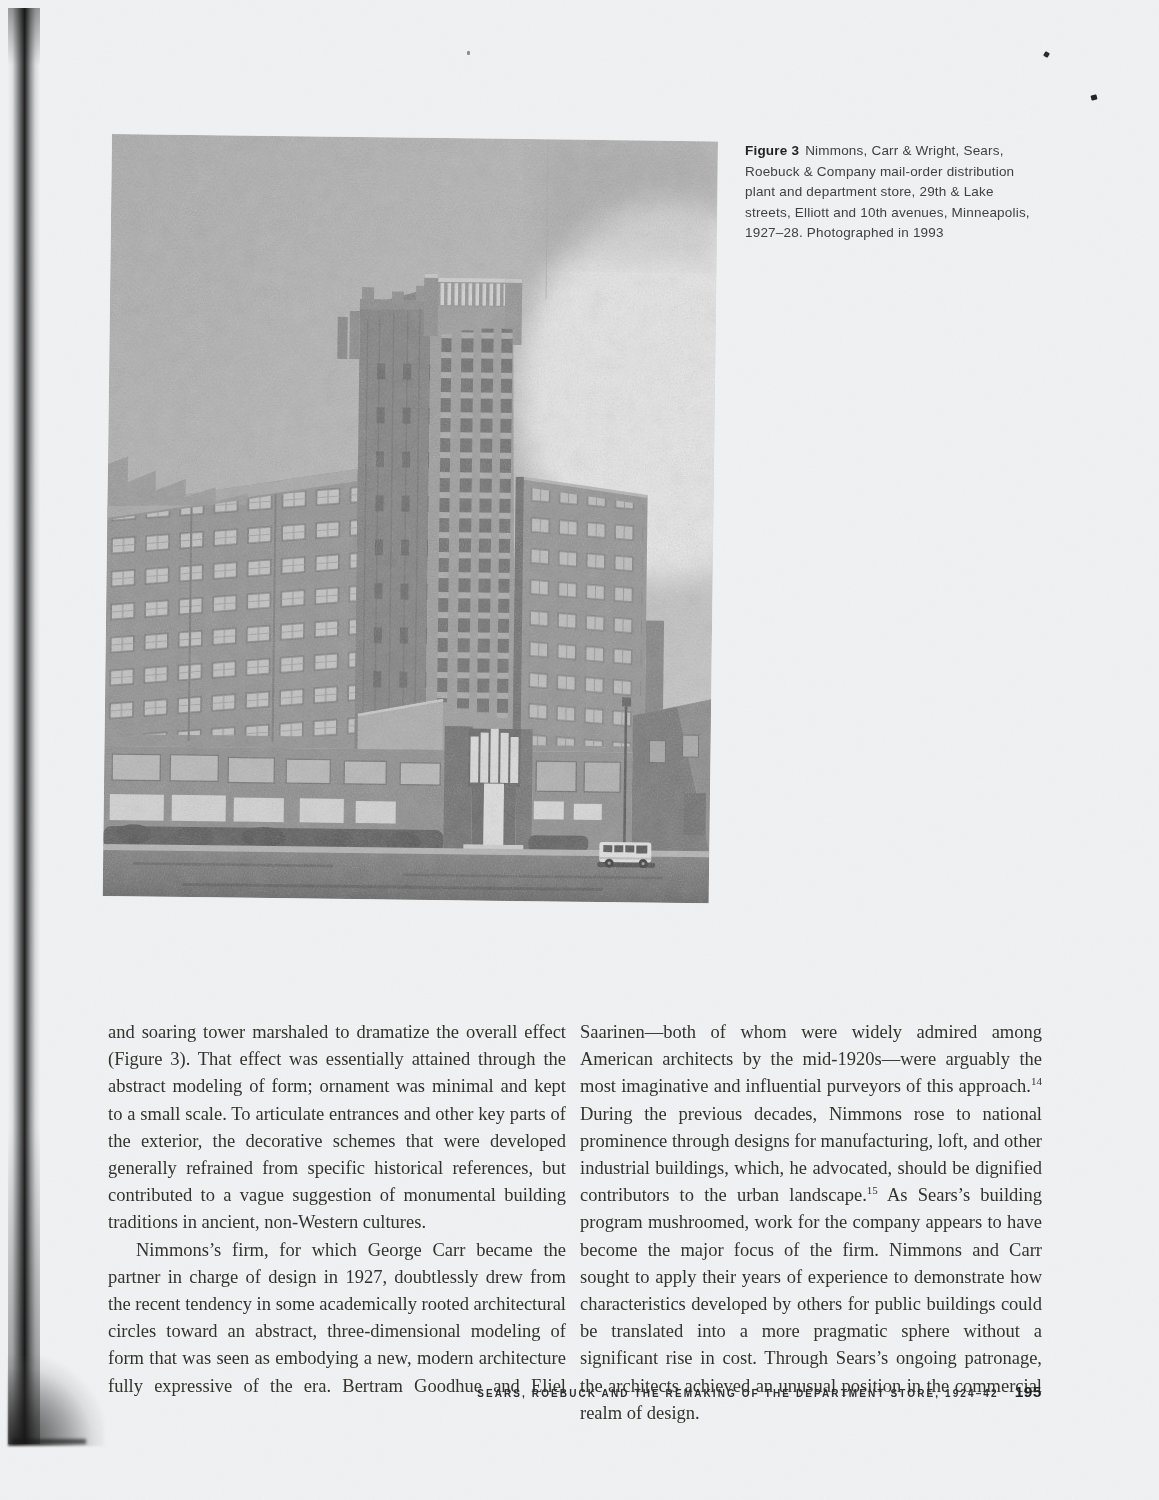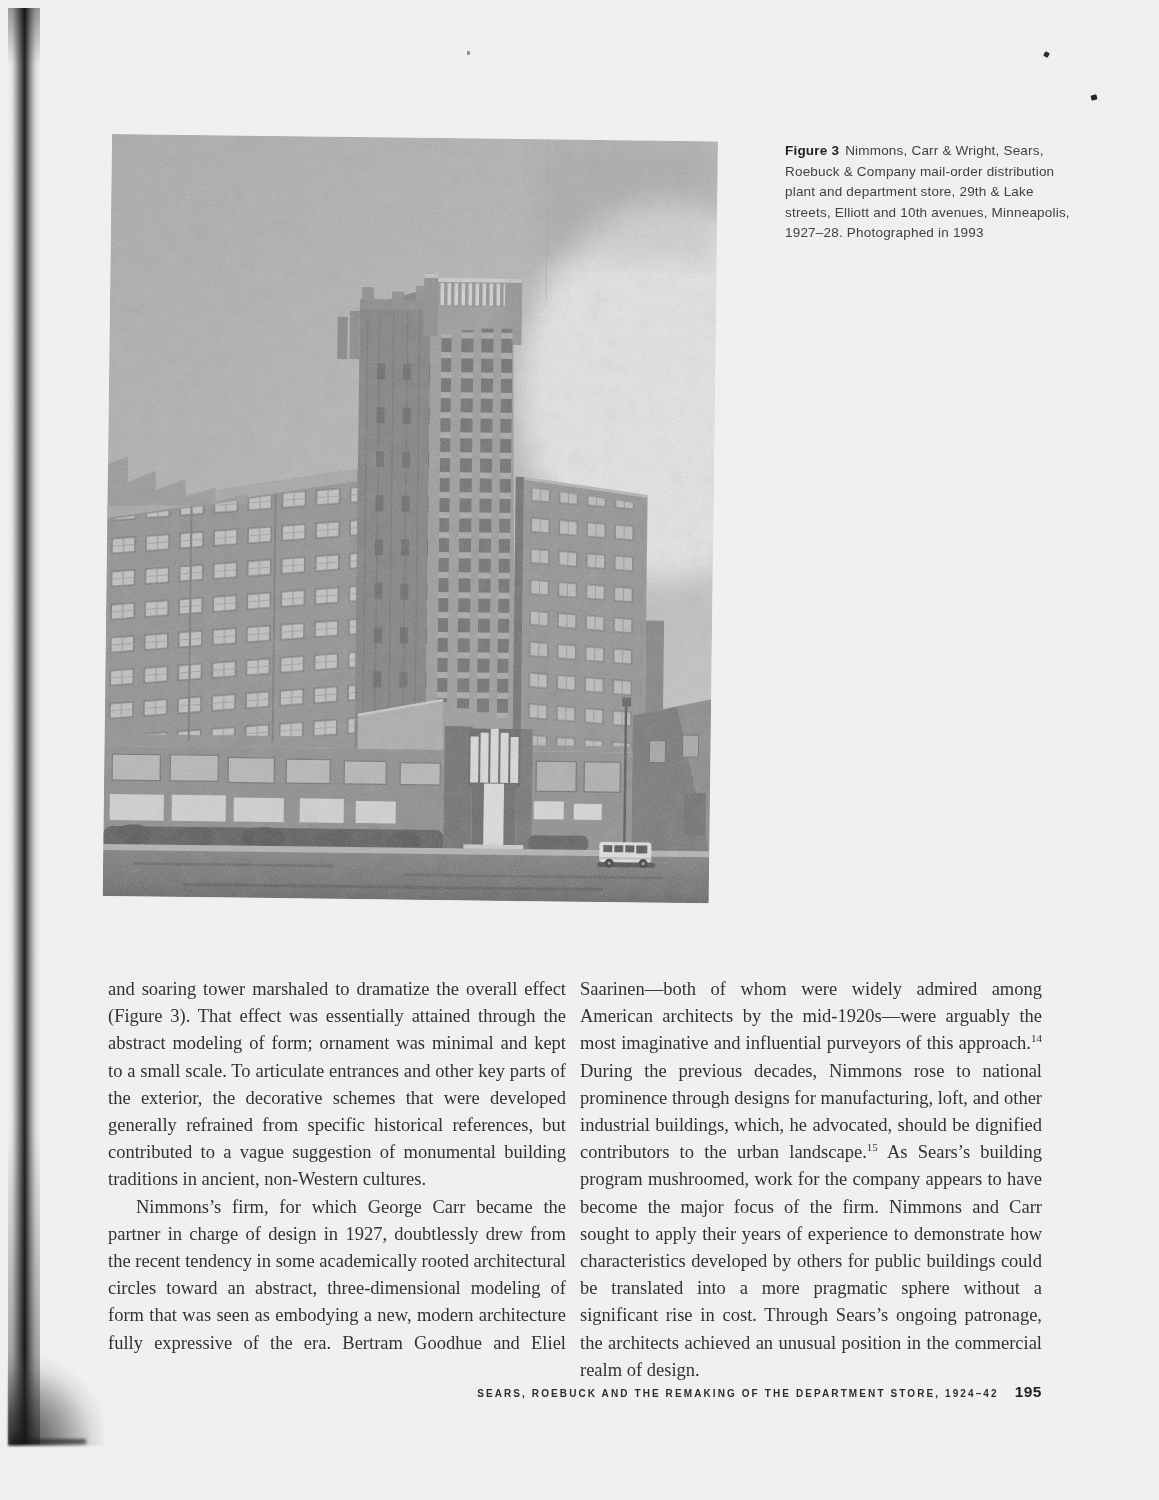--- a/index.html
+++ b/index.html
@@ -40,29 +40,29 @@
 
   
   .photo-wrap{
     position:absolute;left:112px;top:134px;width:606px;height:762px;z-index:3;
     transform:rotate(.7deg);transform-origin:0 0;margin:0;
   }
   .photo-wrap svg{display:block;width:100%;height:100%;}
 
   
   .caption{
-    position:absolute;left:785px;top:141px;width:296px;z-index:3;
+    position:absolute;left:745px;top:141px;width:296px;z-index:3;
     font-family:"Liberation Sans",sans-serif;font-size:13.5px;line-height:20.5px;
     color:#414141;letter-spacing:.2px;
   }
   .cap-label{font-weight:bold;color:#232323;margin-right:6px;}
 
   
   .columns{
-    position:absolute;left:108px;top:976px;width:934px;z-index:3;
+    position:absolute;left:108px;top:1019px;width:934px;z-index:3;
     display:flex;gap:14px;
     font-size:18.5px;line-height:27.2px;color:#34322d;
   }
   .col{text-align:justify;}
   .col-left{width:458px;}
   .col-right{width:462px;}
   .col p{margin:0;}
   .p-indent{text-indent:28px;}
   .stretch-last{text-align-last:justify;}
   sup{font-size:11px;line-height:0;vertical-align:7px;letter-spacing:0;}

